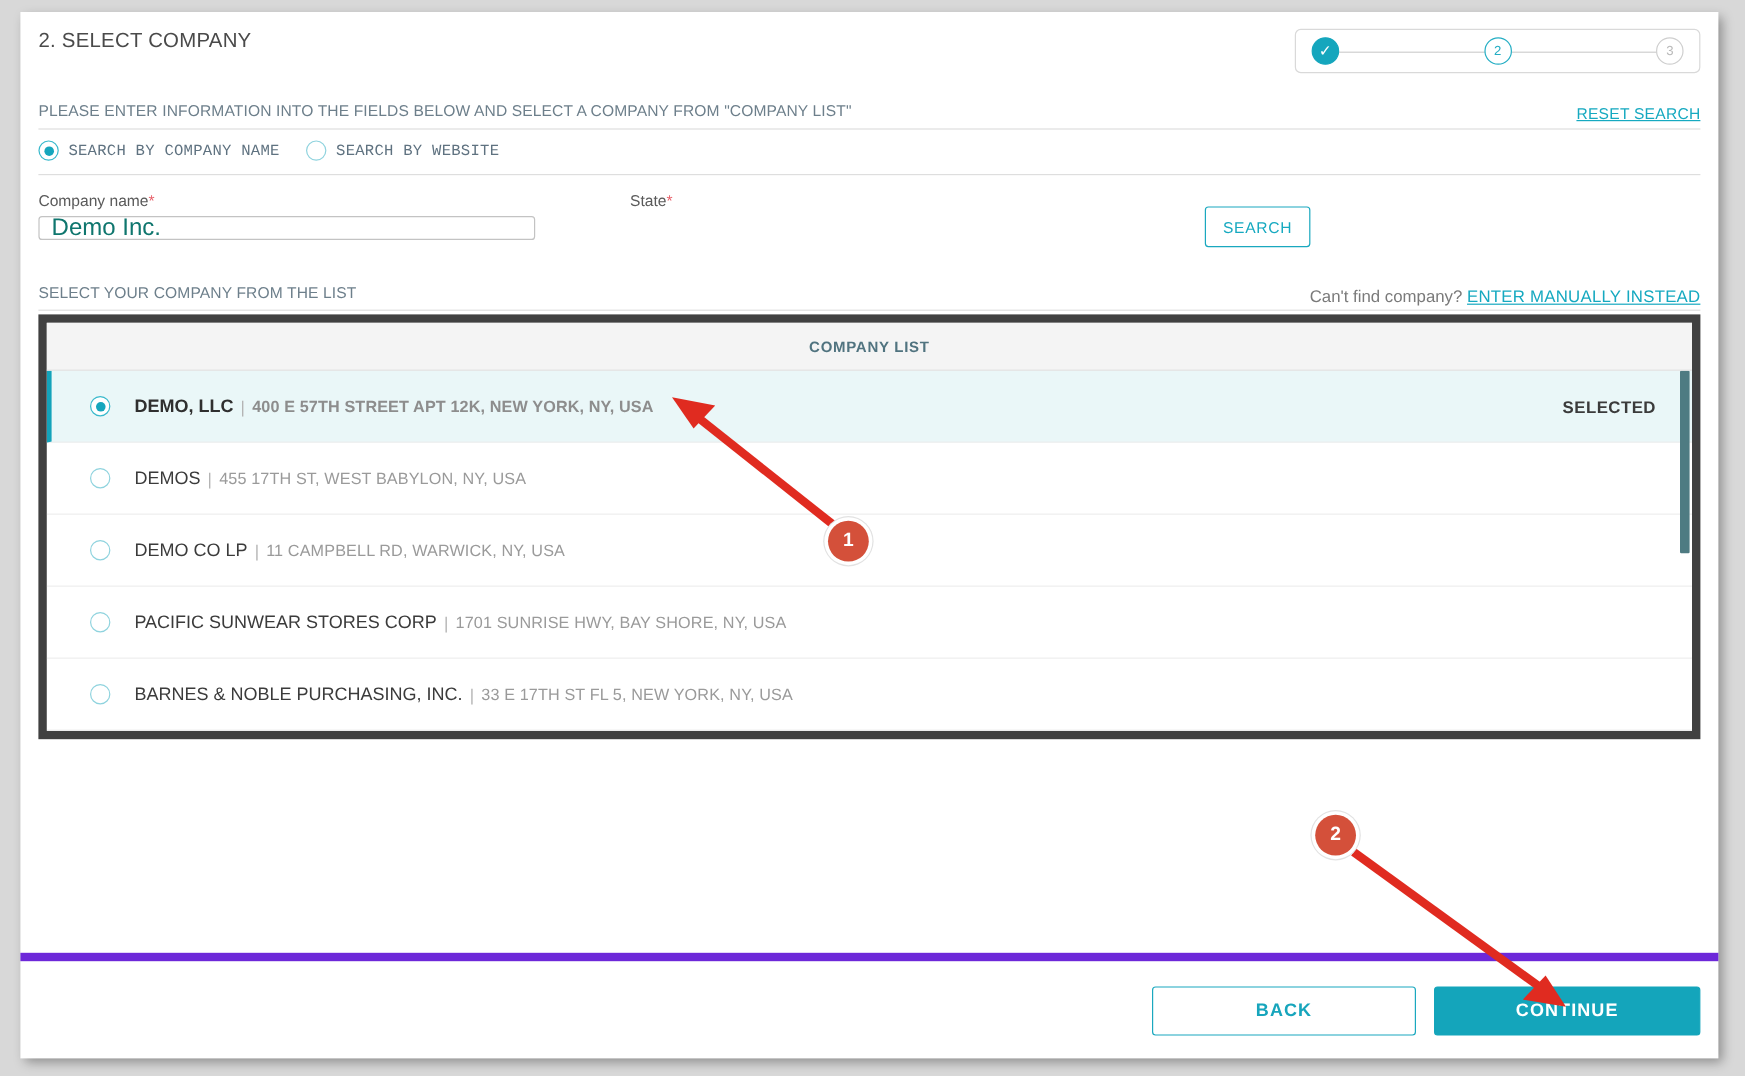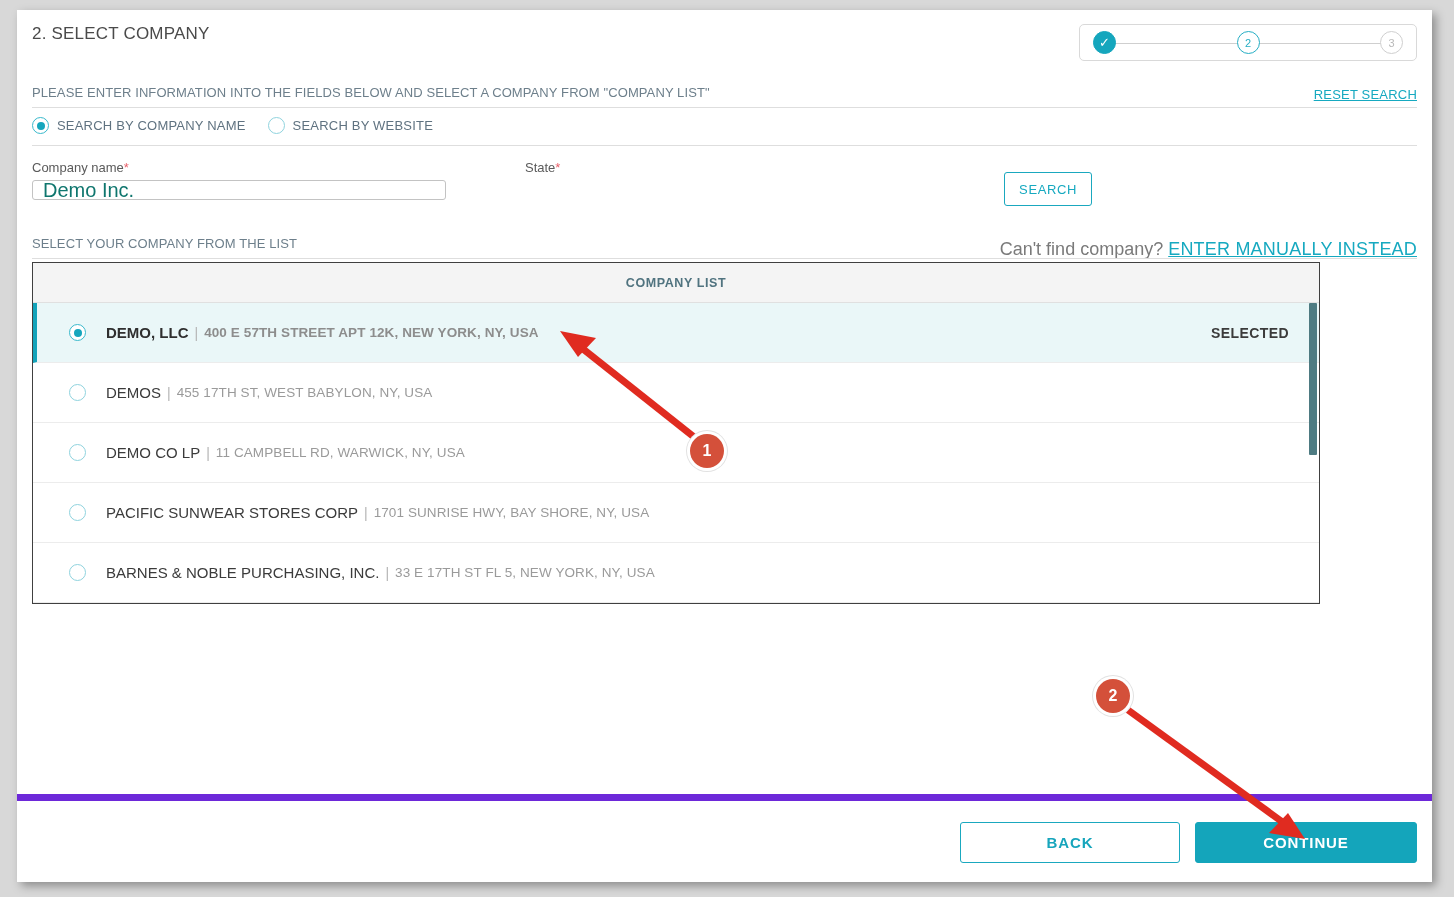--- a/index.html
+++ b/index.html
@@ -143,20 +143,21 @@
   }
 
   
   .mode-row {
     position: absolute;
     left: 15px;
     top: 107px;
     display: flex;
     align-items: center;
     gap: 22px;
+    font-family: Liberation Mono, monospace;
   }
   .mode-opt {
     display: flex;
     align-items: center;
     gap: 8px;
     cursor: pointer;
   }
   .radio {
     width: 17px;
     height: 17px;
@@ -266,21 +267,21 @@
     left: 15px;
     top: 226px;
     font-size: 13px;
     color: #6d7f8b;
     letter-spacing: 0.1px;
   }
   .cant-find {
     position: absolute;
     right: 15px;
     top: 229px;
-    font-size: 18px;
+    font-size: 14px;
     color: #7a7a7a;
   }
   .cant-find a {
     color: #16a9c0;
     text-decoration: underline;
     letter-spacing: 0.2px;
     cursor: pointer;
   }
   .rule3 {
     position: absolute;
@@ -289,22 +290,22 @@
     top: 248px;
     height: 1px;
     background: #dedede;
   }
 
   
   .company-list {
     position: absolute;
     left: 15px;
     top: 252px;
-    width: 1288px;
-    border: 1px solid #404040;
+    width: 1385px;
+    border: 7px solid #404040;
     background: #ffffff;
   }
   .list-head {
     height: 40px;
     background: #f4f4f4;
     border-bottom: 1px solid #e0e0e0;
     display: flex;
     align-items: center;
     justify-content: center;
     font-size: 12.5px;

